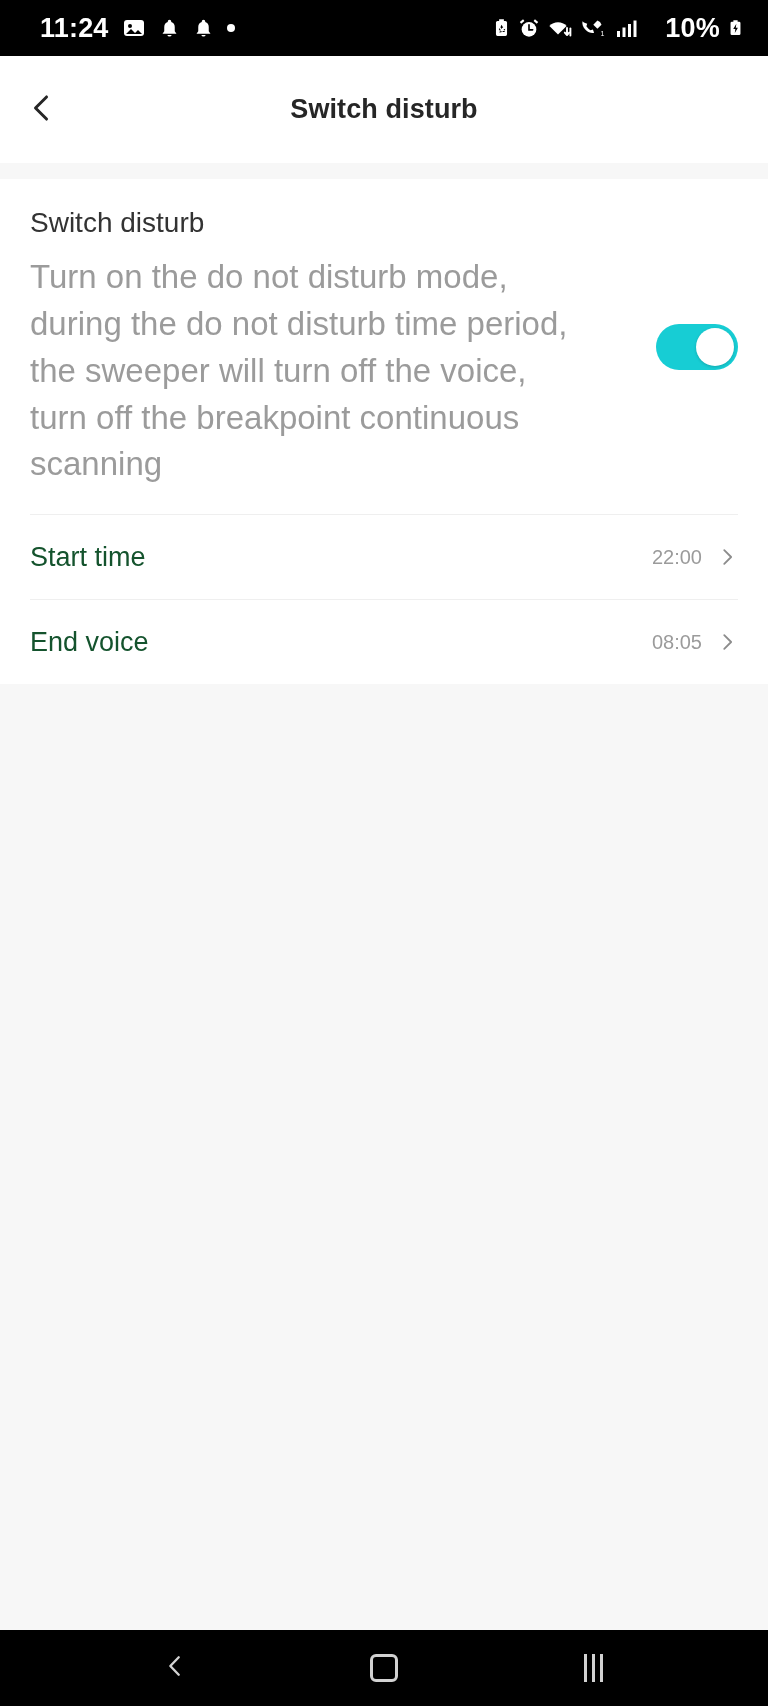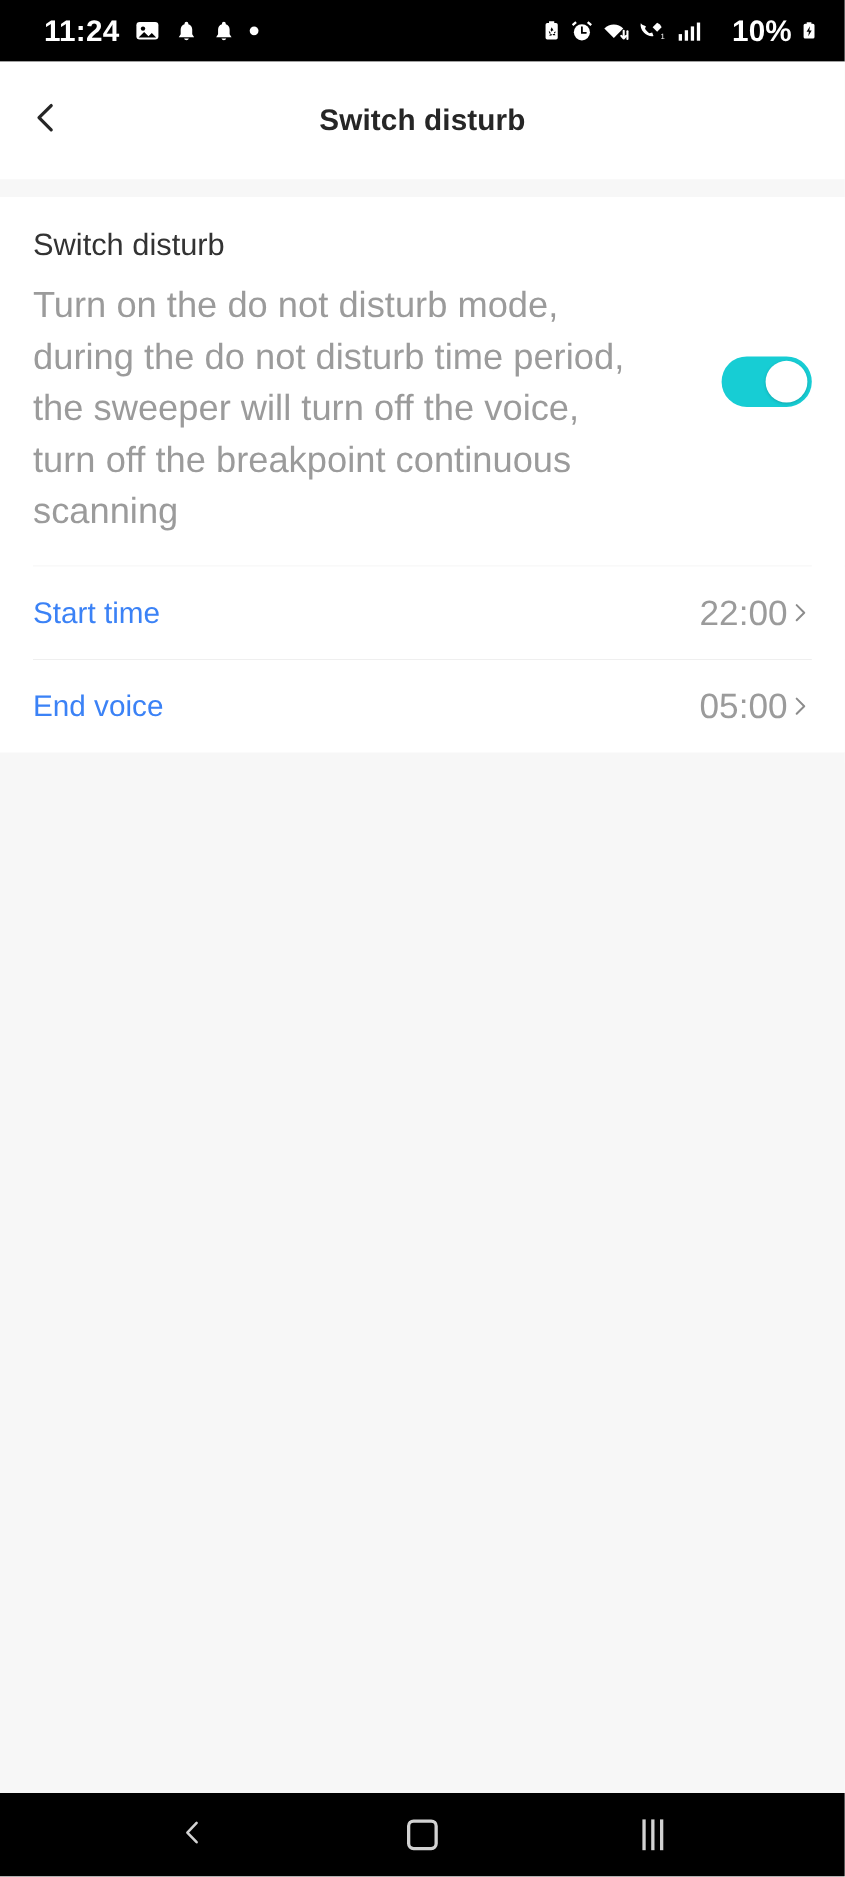--- a/index.html
+++ b/index.html
@@ -60,22 +60,22 @@
     flex:0 0 auto; width:82px; height:46px; border-radius:23px;
     background:#17cdd4; position:relative; cursor:pointer;
   }
   .toggle .knob {
     position:absolute; top:4px; left:40px; width:38px; height:38px;
     border-radius:50%; background:#ffffff;
     box-shadow:0 1px 3px rgba(0,0,0,.18);
   }
 
   .row-time { height:84px; }
-  .time-label { font-size:27px; color:#3b82f6; flex:1 1 auto; }
-  .time-value { font-size:32px; color:#9b9b9b; }
+  .time-label { font-size:27px; color:#14532d; flex:1 1 auto; }
+  .time-value { font-size:20px; color:#9b9b9b; margin-right:14px; }
   .chev-right { display:flex; align-items:center; }
 
   
   .filler { flex:1 1 auto; background:#f7f7f7; }
 
   
   .navbar {
     height:76px; background:#000000; flex:0 0 76px;
     display:flex; align-items:center; justify-content:space-around;
     padding:0 70px;
@@ -195,21 +195,21 @@
         <svg width="22" height="22" viewBox="0 0 24 24">
             <path d="M9 4.5L16.5 12 9 19.5" stroke="#8c8c8c" stroke-width="2" fill="none" stroke-linecap="round" stroke-linejoin="round"></path>
           </svg>
       </span>
     </div>
 
     <div class="divider"></div>
 
     <div class="row row-time">
       <span class="time-label">End voice</span>
-      <span class="time-value">05:00</span>
+      <span class="time-value">08:05</span>
       <span class="chev-right">
         <svg width="22" height="22" viewBox="0 0 24 24">
             <path d="M9 4.5L16.5 12 9 19.5" stroke="#8c8c8c" stroke-width="2" fill="none" stroke-linecap="round" stroke-linejoin="round"></path>
           </svg>
       </span>
     </div>
 
   </div>
 
   <div class="filler"></div>

